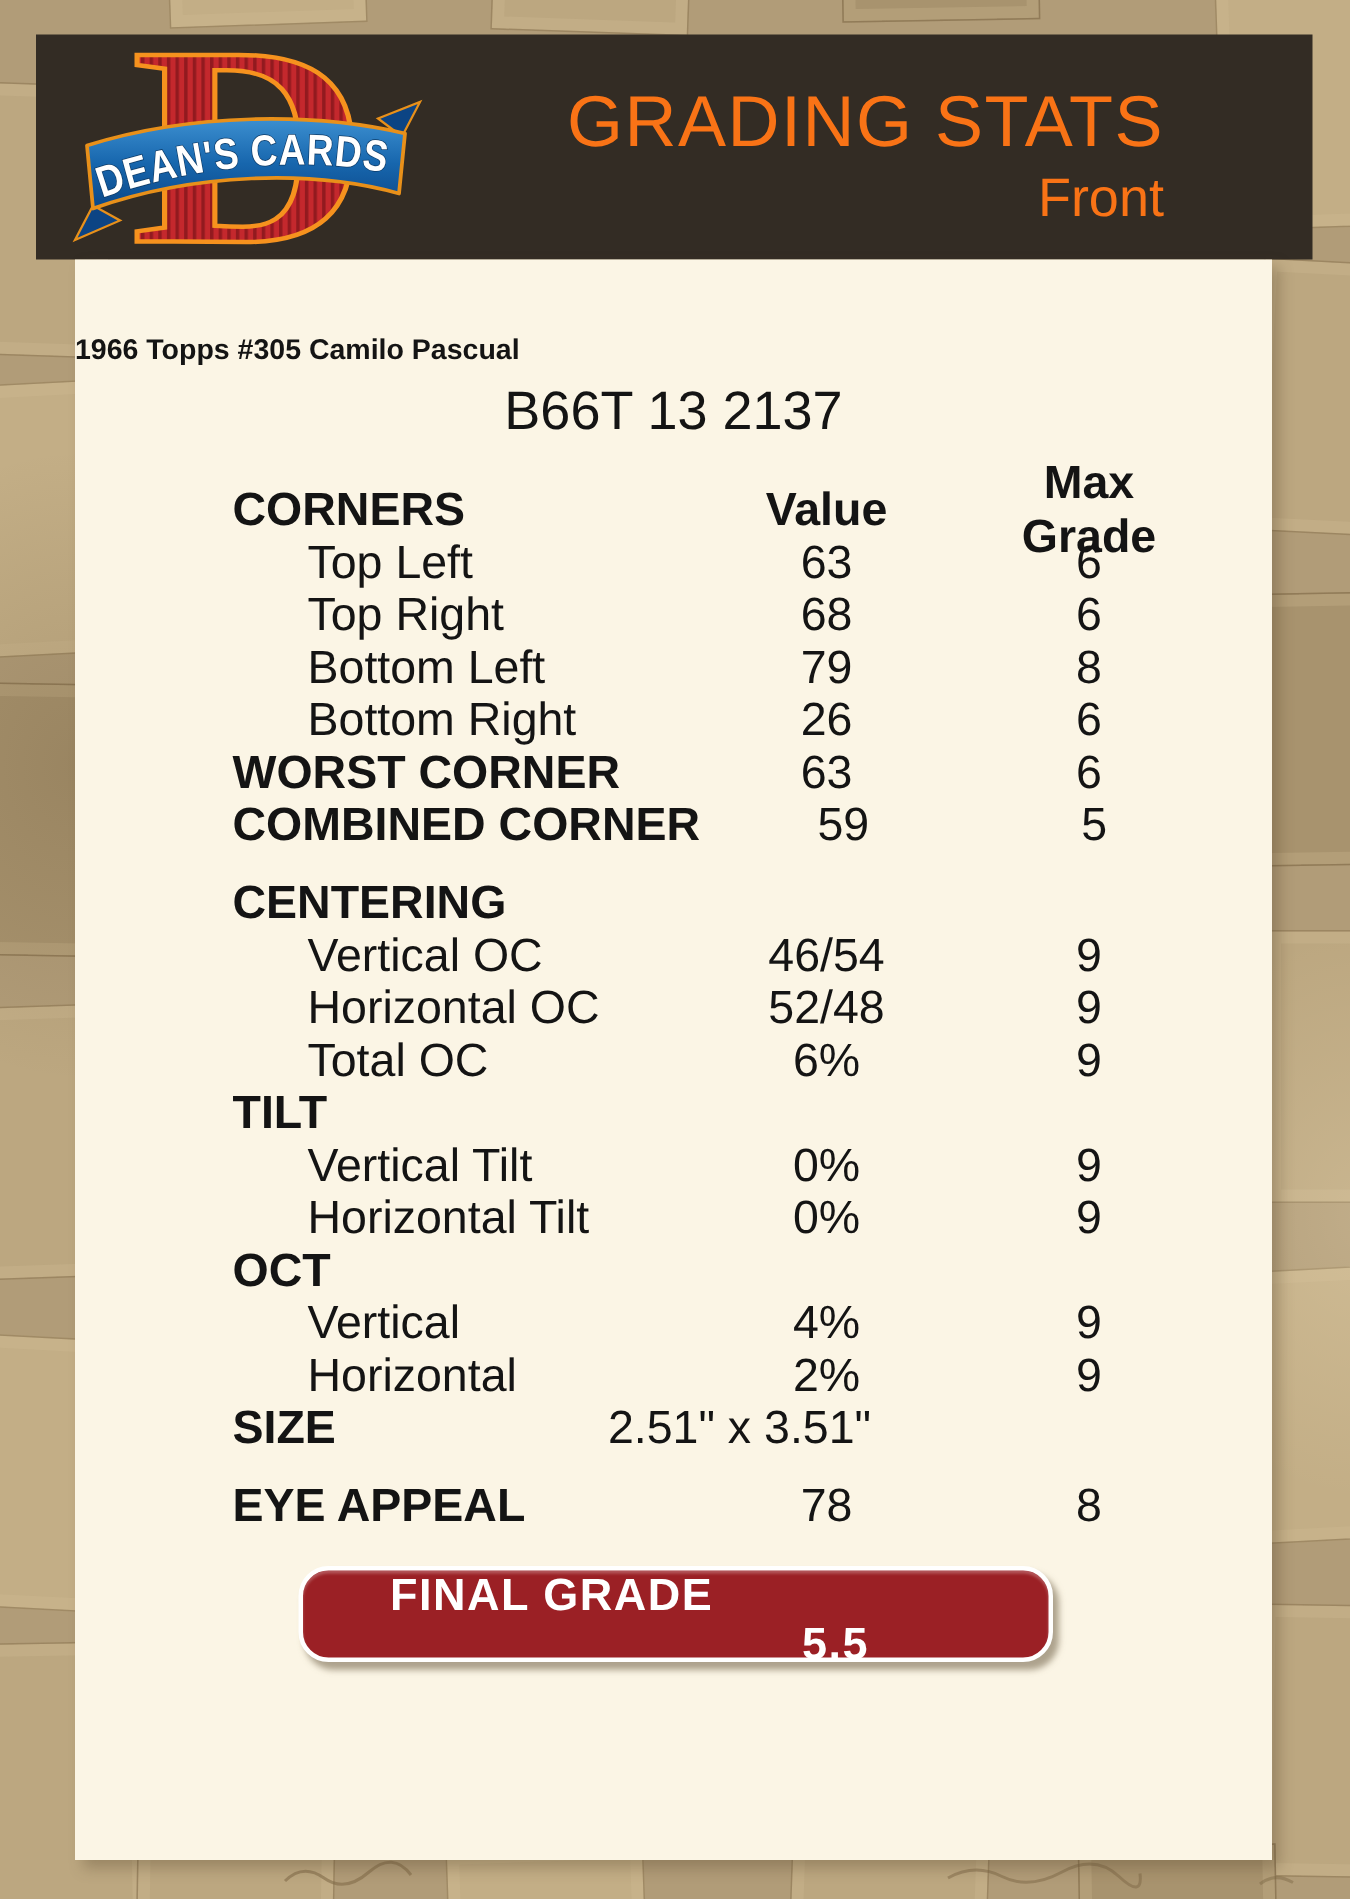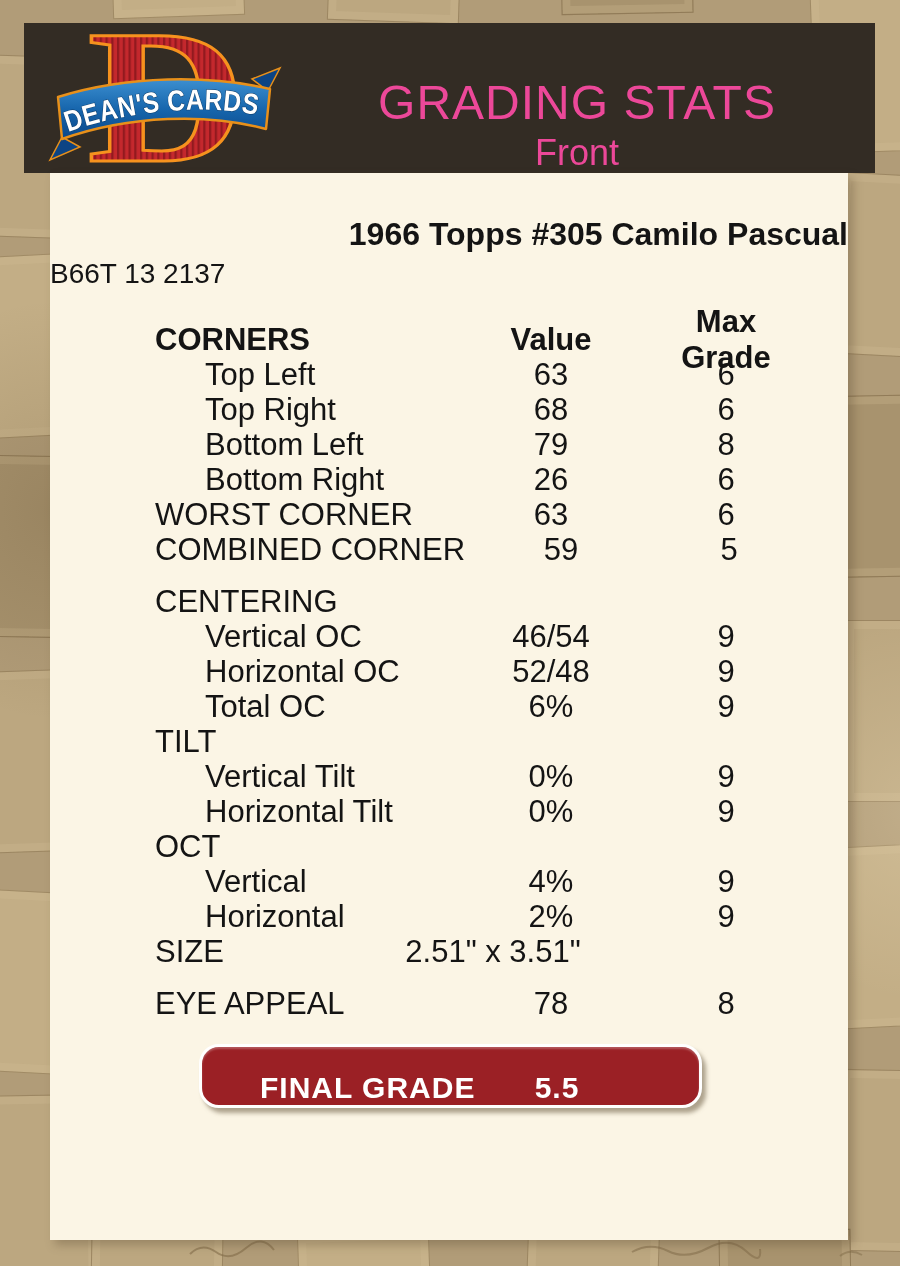--- a/index.html
+++ b/index.html
@@ -33,48 +33,48 @@
   .b17 { left:300px;  top:1232px; transform:rotate(-2deg); }
   .b18 { left:525px;  top:1226px; transform:rotate(2deg); }
   .b19 { left:720px;  top:1230px; transform:rotate(-1deg); }
   .shade { position:absolute; border-radius:50%; pointer-events:none; }
   .s1 { left:-120px; top:300px; width:340px; height:420px; background:radial-gradient(closest-side,rgba(90,70,40,.18),rgba(90,70,40,0)); }
   .s2 { left:760px; top:620px; width:300px; height:380px; background:radial-gradient(closest-side,rgba(255,240,205,.20),rgba(255,240,205,0)); }
   .squiggles { position:absolute; left:0; top:1238px; width:900px; height:28px; }
 
   
   .header { position:absolute; left:24px; top:23px; width:851px; height:150px; background:#332c24; }
-  .header-text { position:absolute; left:553px; top:53px; transform:translateX(-50%);
-                 text-align:center; color:#ec4899; white-space:nowrap; }
+  .header-text { position:absolute; left:553px; top:32px; transform:translateX(-50%);
+                 text-align:right; color:#f97316; white-space:nowrap; }
   .h-title { font-size:48px; line-height:54px; letter-spacing:1px; }
   .h-sub   { font-size:36px; line-height:46px; }
   .logo { position:absolute; left:24px; top:10px; width:234px; height:145px; cursor:pointer; }
 
   
   .panel { position:absolute; left:50px; top:173px; width:798px; height:1067px; background:#fbf5e5;
            box-shadow:5px 5px 9px rgba(88,72,45,.35); color:#141414; }
-  .card-title  { margin-top:41px; text-align:right; font-size:32px; font-weight:bold; line-height:40px; }
-  .card-serial { text-align:left; font-size:28px; line-height:40px; }
+  .card-title  { margin-top:41px; text-align:left; font-size:19px; font-weight:bold; line-height:40px; }
+  .card-serial { text-align:center; font-size:36px; line-height:40px; }
 
   .table { margin-top:28px; }
   .row { display:flex; align-items:center; height:35px; font-size:31px; padding-left:105px; }
   .row .lbl { flex:1; white-space:nowrap; }
   .row.sub .lbl { padding-left:50px; }
   .row .val { width:200px; text-align:center; white-space:nowrap; }
   .row .max { width:150px; text-align:center; margin-right:47px; }
-  .row.bold .lbl { font-weight:normal; }
+  .row.bold .lbl { font-weight:bold; }
   .row.bold-all .lbl, .row.bold-all .val, .row.bold-all .max { font-weight:bold; }
   .row.gap { margin-top:17px; }
   .row.size-shift .val { position:relative; left:-58px; }
 
   
   .final-grade { position:relative; margin:23px 0 0 149px; width:503px; height:64px;
                  background:#9b2025; border:3px solid #ffffff; border-radius:20px;
                  box-shadow:4px 5px 4px rgba(110,95,70,.55), inset 0 2px 2px rgba(255,255,255,.25);
-                 display:flex; align-items:flex-end; padding-left:58px;
+                 display:flex; align-items:flex-start; padding-left:58px;
                  color:#ffffff; font-size:30px; font-weight:bold; letter-spacing:1px; cursor:pointer; }
   .final-grade .grade-val { position:absolute; left:355px; transform:translateX(-50%);margin-top:33px; }
 </style>
 </head>
 <body>
 
 <div class="page">
 
   <div class="bg">
     <div class="bgcard b1"></div>

